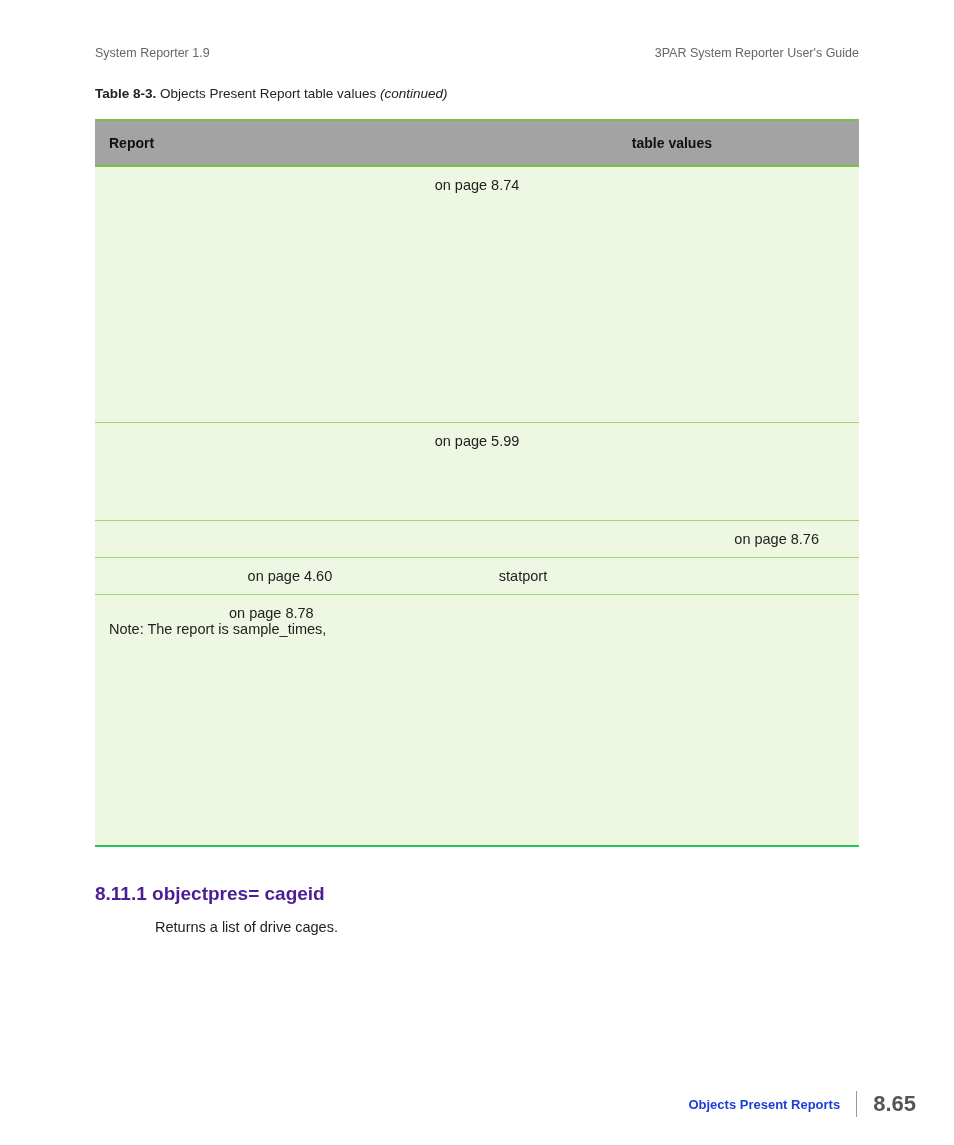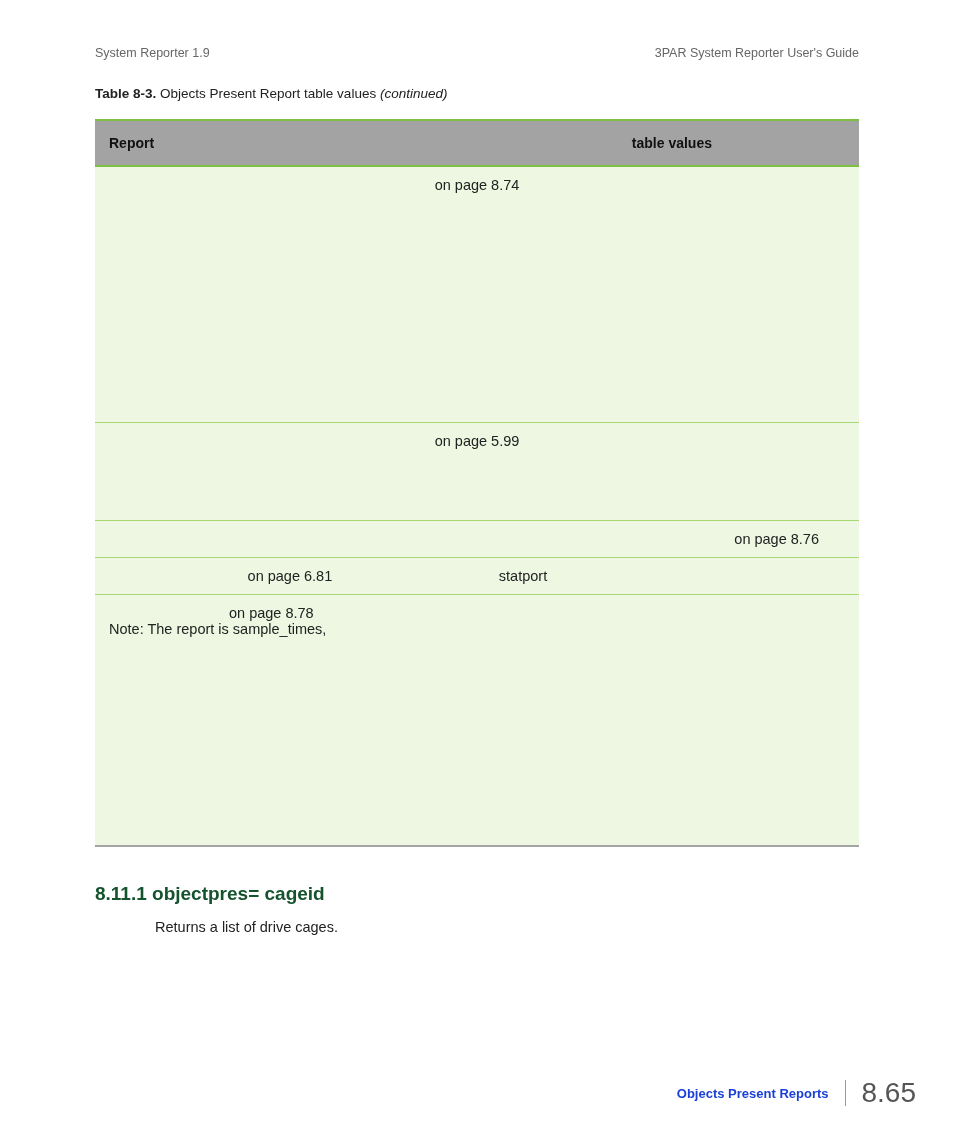--- a/index.html
+++ b/index.html
@@ -47,67 +47,67 @@
     thead th.right { text-align: center; }
     tbody td {
       background: #edf7e1;
       font-size: 14.5px;
       color: #222;
       padding: 10px 14px;
       border-bottom: 1.5px solid #a5d86e;
       vertical-align: top;
     }
     tbody tr:last-child td {
-      border-bottom: 2px solid #a3a3a3;
+      border-bottom: 2px solid #22c55e;
     }
     .row1 { height: 256px; }
     .row2 { height: 98px; }
     .row3 { }
     .row4 { }
     .row5 { height: 252px; }
     .r1c1 { text-align: center; vertical-align: top; }
     .r2c1 { text-align: center; vertical-align: top; }
     .r3c1 { text-align: right; padding-right: 40px; vertical-align: top; padding-left: 48px; }
     .r4c1 { text-align: center; vertical-align: top; }
     .r4c2 { text-align: left; vertical-align: top; }
     .r5c1 { text-align: left; vertical-align: top; padding-left: 14px; }
     .r5c1 .first-line { padding-left: 120px; display: block; }
     .section-heading {
       font-size: 19px;
       font-weight: 700;
-      color: #14532d;
+      color: #4c1d95;
       margin-top: 36px;
       margin-bottom: 14px;
     }
     .section-body {
       font-size: 14.5px;
       color: #222;
       padding-left: 60px;
     }
     .footer {
       position: absolute;
-      bottom: 36px;
+      bottom: 28px;
       right: 38px;
       display: flex;
       align-items: center;
       gap: 16px;
     }
     .footer-label {
       color: #1a3fd6;
       font-weight: 700;
       font-size: 13px;
     }
     .footer-divider {
       width: 1px;
       height: 26px;
       background: #999;
     }
     .footer-page {
-      font-size: 28px;
-      font-weight: 400;
+      font-size: 22px;
+      font-weight: 700;
       color: #555;
     }
   </style>
 </head>
 <body>
 
 <div class="page">
   <div class="header">
     <span>System Reporter 1.9</span>
     <span>3PAR System Reporter User's Guide</span>
@@ -128,21 +128,21 @@
       <tr class="row1">
         <td class="r1c1" colspan="2">on page 8.74</td>
       </tr>
       <tr class="row2">
         <td class="r2c1" colspan="2">on page 5.99</td>
       </tr>
       <tr class="row3">
         <td class="r3c1" colspan="2">on page 8.76</td>
       </tr>
       <tr class="row4">
-        <td class="r4c1">on page 6.81</td>
+        <td class="r4c1">on page 4.60</td>
         <td class="r4c2">statport</td>
       </tr>
       <tr class="row5">
         <td class="r5c1" colspan="2">
           <span class="first-line">on page 8.78</span>
           <span>Note: The report is sample_times,</span>
         </td>
       </tr>
     </tbody>
   </table>

